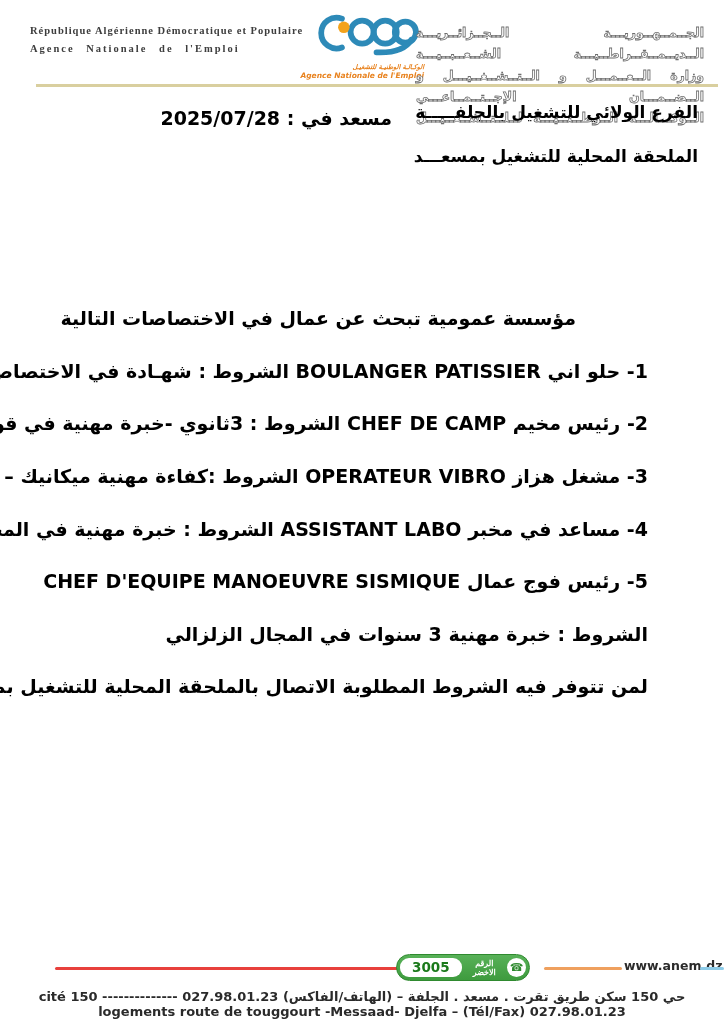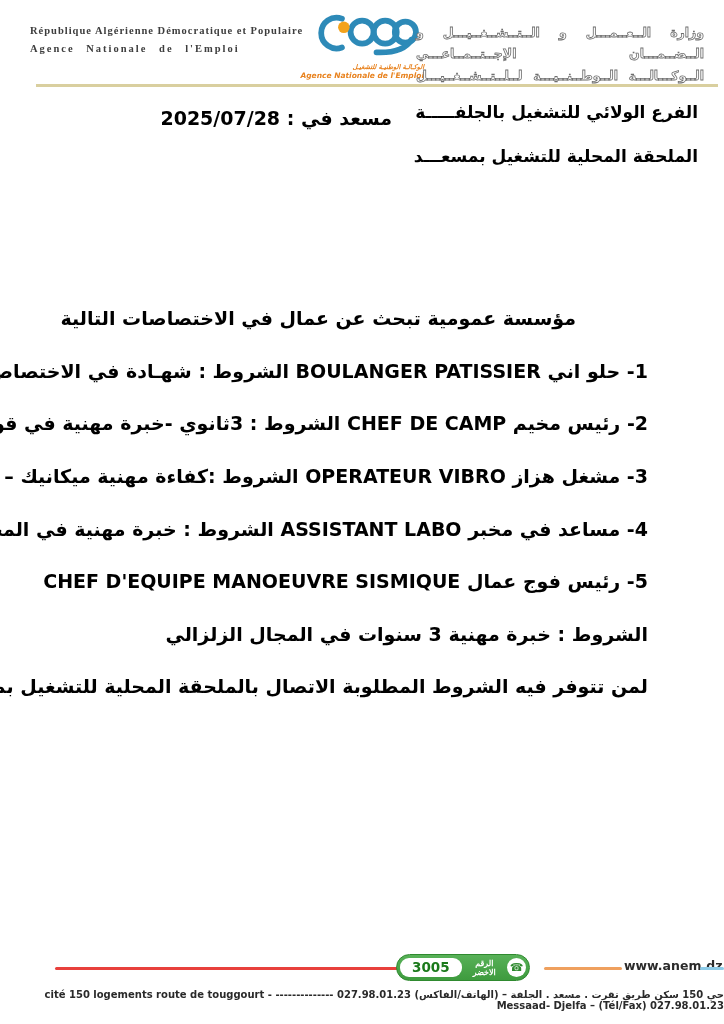--- a/index.html
+++ b/index.html
@@ -42,22 +42,22 @@
   .badge{position:absolute;top:954px;left:396px;width:134px;height:27px;
          background:linear-gradient(#58b158,#3e9b3e);border:1px solid #2f8a2f;
          border-radius:14px;display:flex;direction:ltr;align-items:center;
          padding:0 3px;box-sizing:border-box;gap:5px;}
   .badge-num{background:#ffffff;border-radius:9px;padding:1px 12px;color:#1c7a1c;
              font-weight:bold;font-size:13.5px;line-height:1.3;}
   .badge-label{color:#ffffff;font-size:8px;font-weight:bold;direction:rtl;flex:1;text-align:center;font-family:Liberation Serif, serif;}
   .badge-icon{width:19px;height:19px;background:#ffffff;border-radius:50%;color:#2f8a2f;
               font-size:11px;display:flex;align-items:center;justify-content:center;}
   .website{position:absolute;top:958px;left:624px;font-size:12.5px;font-weight:bold;color:#2b2b2b;}
-  .address{position:absolute;top:989px;left:0;right:0;direction:rtl;
-           font-size:10px;font-weight:bold;color:#2a2a2a;}
+  .address{position:absolute;top:989px;left:0;right:0;text-align:center;direction:rtl;
+           font-size:13px;font-weight:bold;color:#2a2a2a;}
 </style>
 </head>
 <body>
 
 <div class="page">
 
   <div class="hdr-left">
     <div>République Algérienne Démocratique et Populaire</div>
     <div class="fr3">Agence Nationale de l'Emploi</div>
   </div>
@@ -71,20 +71,21 @@
         <circle cx="102" cy="23" r="11"></circle>
         <path d="M 108 31 Q 100 45 72 44"></path>
       </g>
       <circle cx="38" cy="18" r="6" fill="#f3a21b"></circle>
     </svg>
     <div class="logo-ar">الوكـالـة الوطنيـة للتشغيـل</div>
     <div class="logo-fr">Agence Nationale de l'Emploi</div>
   </div>
 
   <div class="hdr-right">
+    <div class="hollow-line">الجــمــهــوريـــة الــجــزائــريـــة الــديــمــقــراطــيـــة الشــعــبــيـــة</div>
     <div class="hollow-line">وزارة الــعــمـــل و الــتــشــغــيـــل و الــضــمـــان الإجــتــمــاعـــي</div>
     <div class="hollow-line">الــوكـــالـــة الــوطــنــيـــة لــلــتــشــغــيـــل</div>
   </div>
 
   <div class="rule-tan"></div>
 
   <div class="dateline">مسعد في : 2025/07/28</div>
   <div class="branch b1">الفرع الولائي للتشغيل بالجلفـــــة</div>
   <div class="branch b2">الملحقة المحلية للتشغيل بمسعـــد</div>
 

